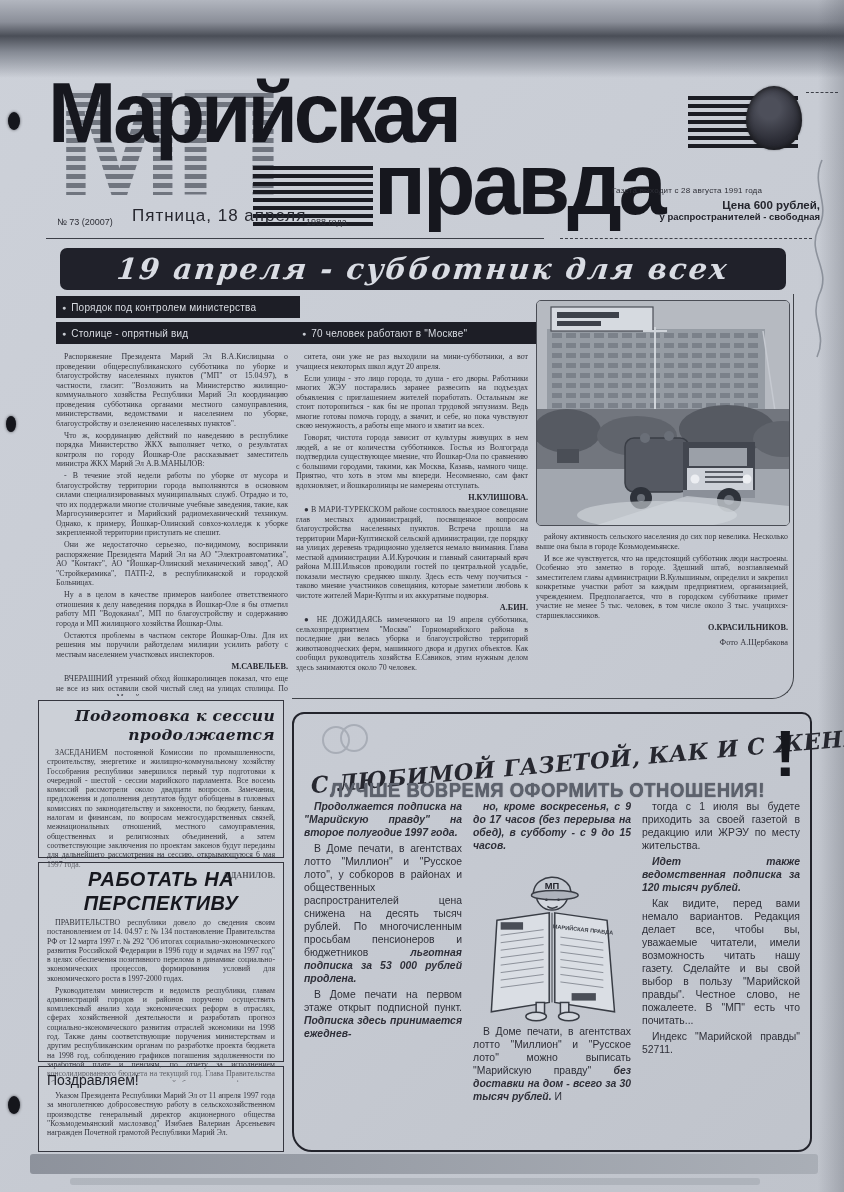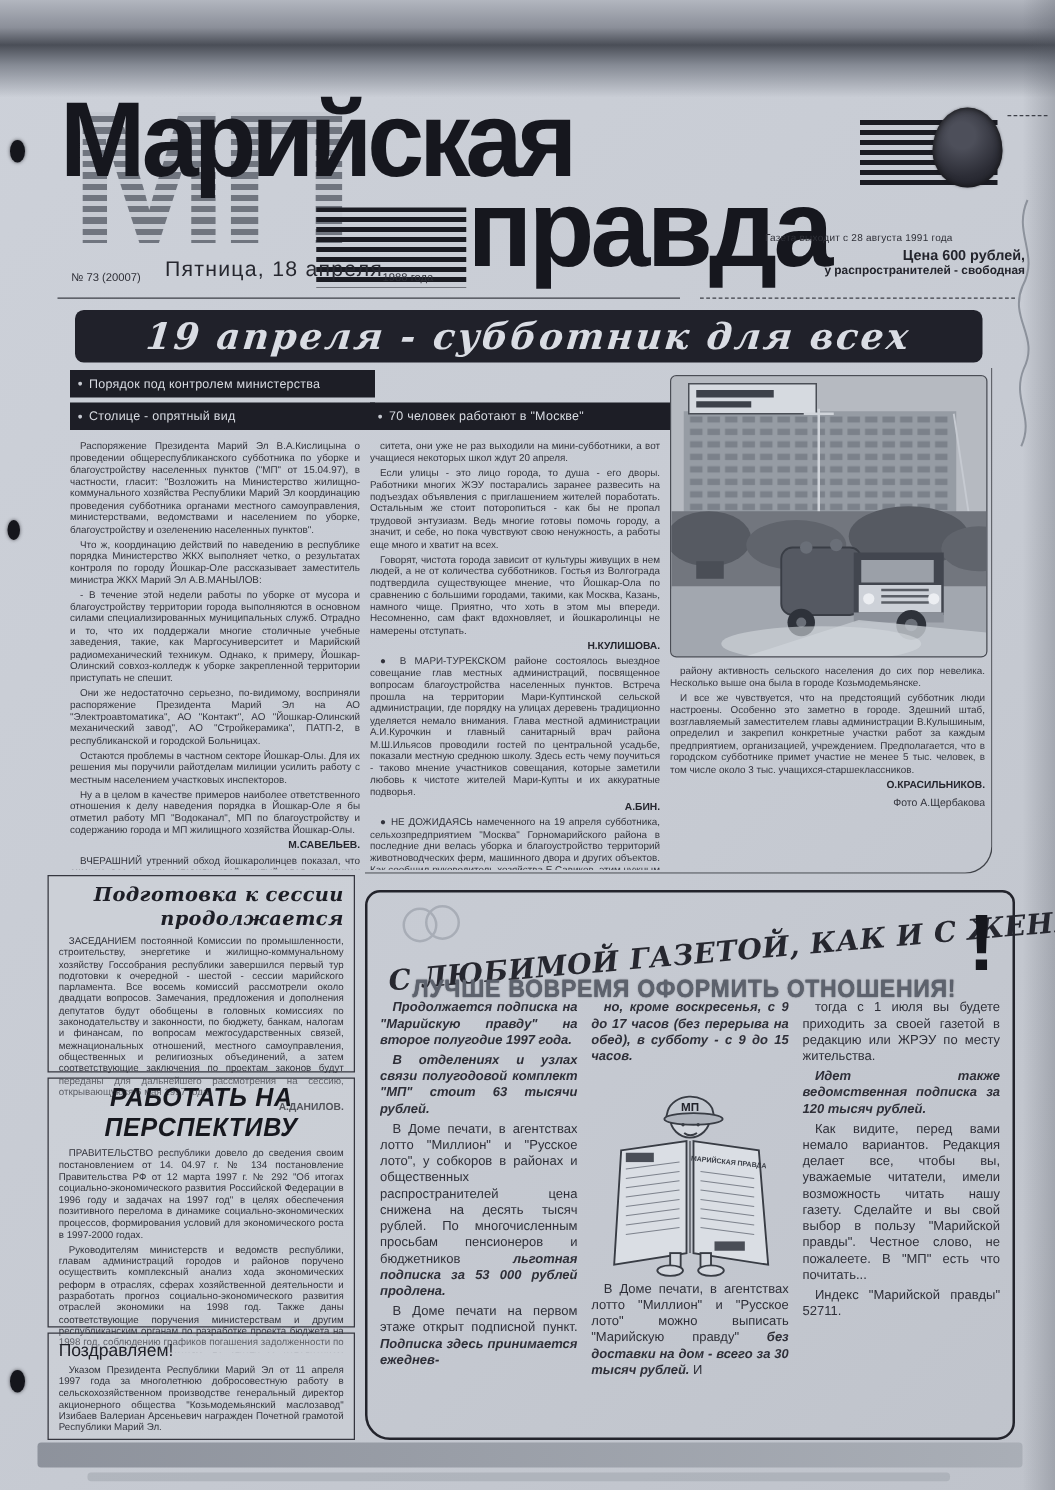--- a/index.html
+++ b/index.html
@@ -44,21 +44,21 @@
     color:#d9dce3;letter-spacing:2px;transform:skewX(-6deg);}
   
   .kicker{position:absolute;height:22px;background:#1d1e26;color:#d9dce3;display:flex;align-items:center;
     padding:0 6px;white-space:nowrap;overflow:hidden;}
   .kicker .b{font-size:7px;margin-right:5px;color:#c7cad1;}
   .kicker .t{font-size:10px;font-weight:normal;letter-spacing:.2px;}
   
   .mainframe{position:absolute;left:292px;top:294px;width:501px;height:404px;
     border-right:1.5px solid #3f4248;border-bottom:1.5px solid #3f4248;border-bottom-right-radius:22px;}
   .col{position:absolute;overflow:hidden;}
-  .body-text{font-size:7.9px;line-height:9.5px;text-align:justify;color:#33343d;}
+  .body-text{font-size:7.9px;line-height:9.5px;text-align:justify;color:#33343d;font-family:Liberation Serif, serif;}
   .body-text p{margin:0 0 2.5px 0;text-indent:8px;}
   .sig{text-align:right;font-weight:bold;font-size:8.2px;color:#26272f;margin:1px 0 3px 0;}
   .credit{text-align:right;font-size:8.4px;color:#33343d;margin-top:6px;}
   
   .photo{position:absolute;left:536px;top:300px;width:252px;height:224px;border:1px solid #4a4d55;
     border-radius:5px;overflow:hidden;background:#aeb2b9;}
   
   .lbox{position:absolute;left:38px;width:246px;border:1.5px solid #35363f;padding:5px 8px;box-sizing:border-box;
     background:rgba(214,218,225,.25);}
   .lbox .body-text{font-size:7.8px;line-height:9.3px;}
@@ -135,22 +135,22 @@
   <div class="kicker" style="left:296px;top:322px;width:232px;">
     <span class="b">●</span>
     <span class="t">70 человек работают в "Москве"</span>
   </div>
 
   <div class="col body-text" style="left:56px;top:352px;width:232px;height:344px;">
     <p>Распоряжение Президента Марий Эл В.А.Кислицына о проведении общереспубликанского субботника по уборке и благоустройству населенных пунктов ("МП" от 15.04.97), в частности, гласит: "Возложить на Министерство жилищно-коммунального хозяйства Республики Марий Эл координацию проведения субботника органами местного самоуправления, министерствами, ведомствами и населением по уборке, благоустройству и озеленению населенных пунктов".</p>
     <p>Что ж, координацию действий по наведению в республике порядка Министерство ЖКХ выполняет четко, о результатах контроля по городу Йошкар-Оле рассказывает заместитель министра ЖКХ Марий Эл А.В.МАНЫЛОВ:</p>
     <p>- В течение этой недели работы по уборке от мусора и благоустройству территории города выполняются в основном силами специализированных муниципальных служб. Отрадно и то, что их поддержали многие столичные учебные заведения, такие, как Маргосуниверситет и Марийский радиомеханический техникум. Однако, к примеру, Йошкар-Олинский совхоз-колледж к уборке закрепленной территории приступать не спешит.</p>
     <p>Они же недостаточно серьезно, по-видимому, восприняли распоряжение Президента Марий Эл на АО "Электроавтоматика", АО "Контакт", АО "Йошкар-Олинский механический завод", АО "Стройкерамика", ПАТП-2, в республиканской и городской Больницах.</p>
+    <p>Ну а в целом в качестве примеров наиболее ответственного отношения к делу наведения порядка в Йошкар-Оле я бы отметил работу МП "Водоканал", МП по благоустройству и содержанию города и МП жилищного хозяйства Йошкар-Олы.</p>
     <p>Остаются проблемы в частном секторе Йошкар-Олы. Для их решения мы поручили райотделам милиции усилить работу с местным населением участковых инспекторов.</p>
-    <p>Ну а в целом в качестве примеров наиболее ответственного отношения к делу наведения порядка в Йошкар-Оле я бы отметил работу МП "Водоканал", МП по благоустройству и содержанию города и МП жилищного хозяйства Йошкар-Олы.</p>
     <div class="sig">М.САВЕЛЬЕВ.</div>
     <p>ВЧЕРАШНИЙ утренний обход йошкаролинцев показал, что еще не все из них оставили свой чистый след на улицах столицы. По словам студентов Марийского госунивер-</p>
   </div>
 
   <div class="col body-text" style="left:296px;top:352px;width:232px;height:344px;">
     <p>ситета, они уже не раз выходили на мини-субботники, а вот учащиеся некоторых школ ждут 20 апреля.</p>
     <p>Если улицы - это лицо города, то душа - его дворы. Работники многих ЖЭУ постарались заранее развесить на подъездах объявления с приглашением жителей поработать. Остальным же стоит поторопиться - как бы не пропал трудовой энтузиазм. Ведь многие готовы помочь городу, а значит, и себе, но пока чувствуют свою ненужность, а работы еще много и хватит на всех.</p>
     <p>Говорят, чистота города зависит от культуры живущих в нем людей, а не от количества субботников. Гостья из Волгограда подтвердила существующее мнение, что Йошкар-Ола по сравнению с большими городами, такими, как Москва, Казань, намного чище. Приятно, что хоть в этом мы впереди. Несомненно, сам факт вдохновляет, и йошкаролинцы не намерены отступать.</p>
     <div class="sig">Н.КУЛИШОВА.</div>
     <p>● В МАРИ-ТУРЕКСКОМ районе состоялось выездное совещание глав местных администраций, посвященное вопросам благоустройства населенных пунктов. Встреча прошла на территории Мари-Куптинской сельской администрации, где порядку на улицах деревень традиционно уделяется немало внимания. Глава местной администрации А.И.Курочкин и главный санитарный врач района М.Ш.Ильясов проводили гостей по центральной усадьбе, показали местную среднюю школу. Здесь есть чему поучиться - таково мнение участников совещания, которые заметили любовь к чистоте жителей Мари-Купты и их аккуратные подворья.</p>
@@ -242,21 +242,20 @@
       <circle cx="20" cy="20" r="13" fill="none" stroke="#8f95a0" stroke-width="2"></circle>
       <circle cx="38" cy="18" r="13" fill="none" stroke="#8f95a0" stroke-width="2"></circle>
     </svg>
     <div class="ad-script">С ЛЮБИМОЙ ГАЗЕТОЙ, КАК И С ЖЕНЩИНОЙ,</div>
     <div class="ad-sub">ЛУЧШЕ ВОВРЕМЯ ОФОРМИТЬ ОТНОШЕНИЯ!</div>
     <div class="ad-bang">!</div>
 
     <div class="ad-cols">
       <div class="ad-col">
         <p class="adp i">Продолжается подписка на "Марийскую правду" на второе полугодие 1997 года.</p>
-        <p class="adp i">В отделениях и узлах связи полугодовой комплект "МП" стоит 63 тысячи рублей.</p>
         <p class="adp"><span>В Доме печати, в агентствах лотто "Миллион" и "Русское лото", у собкоров в районах и общественных распространителей цена снижена на десять тысяч рублей. По многочисленным просьбам пенсионеров и бюджетников </span><span class="i">льготная подписка за 53 000 рублей продлена.</span></p>
         <p class="adp"><span>В Доме печати на первом этаже открыт подписной пункт. </span><span class="i">Подписка здесь принимается ежеднев-</span></p>
       </div>
       <div class="ad-col">
         <p class="adp i">но, кроме воскресенья, с 9 до 17 часов (без перерыва на обед), в субботу - с 9 до 15 часов.</p>
         <div class="cartoon-wrap">
           <svg width="140" height="168" viewBox="0 0 150 180">
             <g stroke="#383c44" stroke-width="1.6" fill="none">
               <circle cx="75" cy="42" r="17" fill="#d3d7de"></circle>
               <path d="M56 36 a20 16 0 0 1 38 -2 l2 8 -42 2 z" fill="#c3c8d0"></path>

